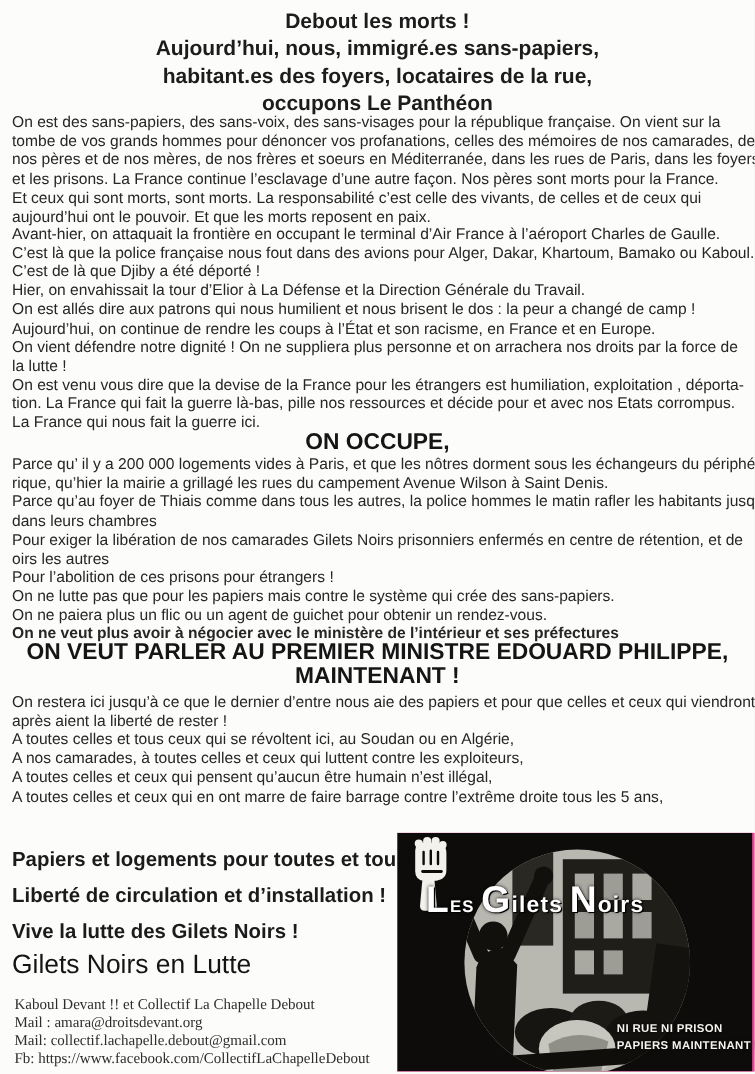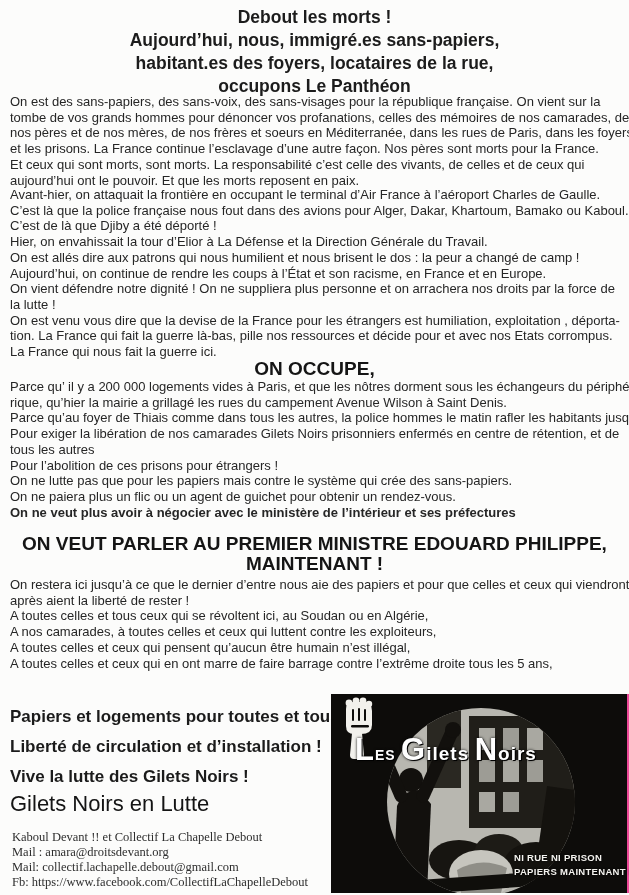--- a/index.html
+++ b/index.html
@@ -82,22 +82,23 @@
       <div class="ln">La France qui nous fait la guerre ici.</div>
     </section>
 
   <h2 class="head" style="top:359px">ON OCCUPE,</h2>
 
   <section class="abs p" style="top:379px">
     <div>
         <div class="ln">Parce qu’ il y a 200 000 logements vides à Paris, et que les nôtres dorment sous les échangeurs du périphé-</div>
         <div class="ln">rique, qu’hier la mairie a grillagé les rues du campement Avenue Wilson à Saint Denis.</div>
         <div class="ln">Parce qu’au foyer de Thiais comme dans tous les autres, la police hommes le matin rafler les habitants jusque</div>
+        <div class="ln">dans leurs chambres</div>
         <div class="ln">Pour exiger la libération de nos camarades Gilets Noirs prisonniers enfermés en centre de rétention, et de</div>
-        <div class="ln">tous les autres</div>
+        <div class="ln">oirs les autres</div>
         <div class="ln">Pour l’abolition de ces prisons pour étrangers !</div>
         <div class="ln">On ne lutte pas que pour les papiers mais contre le système qui crée des sans-papiers.</div>
         <div class="ln">On ne paiera plus un flic ou un agent de guichet pour obtenir un rendez-vous.</div>
       </div>
     <div class="bold-line">On ne veut plus avoir à négocier avec le ministère de l’intérieur et ses préfectures</div>
   </section>
 
   <h2 class="head" style="top:534px">
     <span style="display:block">ON VEUT PARLER AU PREMIER MINISTRE EDOUARD PHILIPPE,</span>
     <span style="display:block">MAINTENANT !</span>

